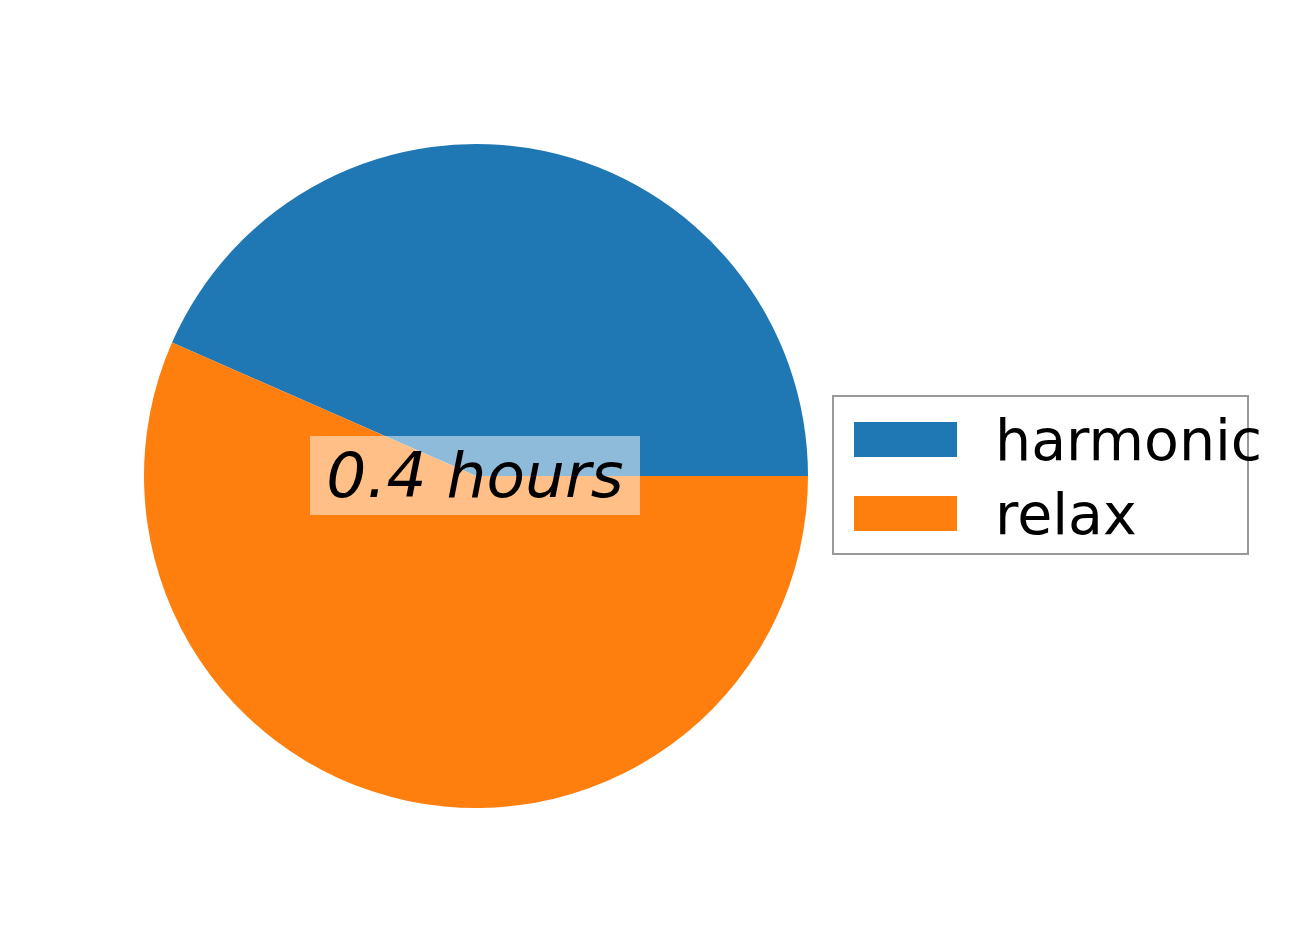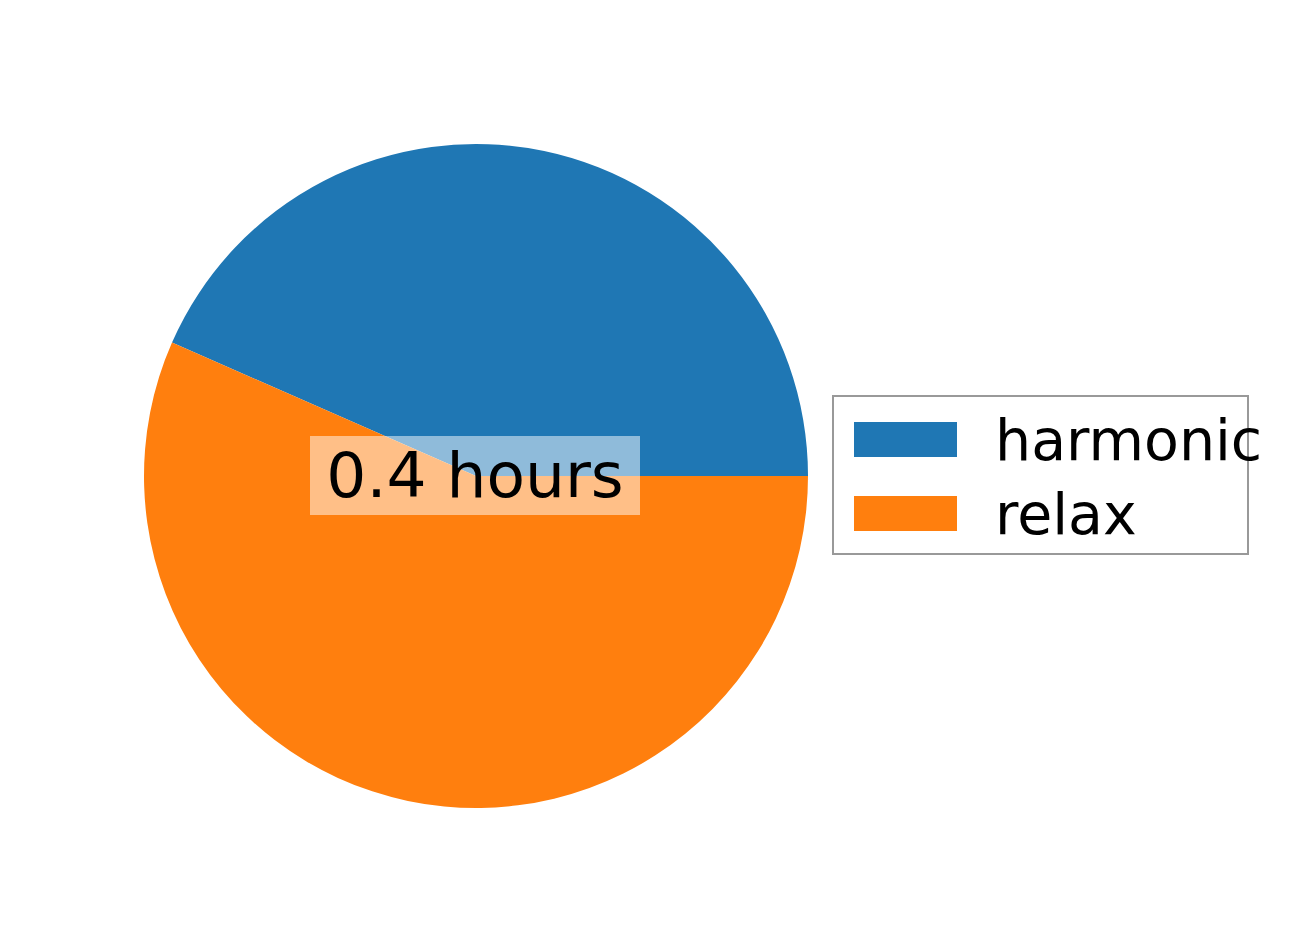--- a/index.html
+++ b/index.html
@@ -47,20 +47,21 @@
     height: 79px;
     display: flex;
     align-items: center;
     justify-content: center;
     font-family: "DejaVu Sans", sans-serif;
     font-size: 63px;
     line-height: 1;
     color: #000000;
     white-space: nowrap;
     letter-spacing: 0px;
+    font-style: italic;
   }
   
   #legend {
     position: absolute;
     left: 832px;
     top: 395px;
     width: 417px;
     height: 160px;
     background: #ffffff;
     border: 2px solid #999999;

